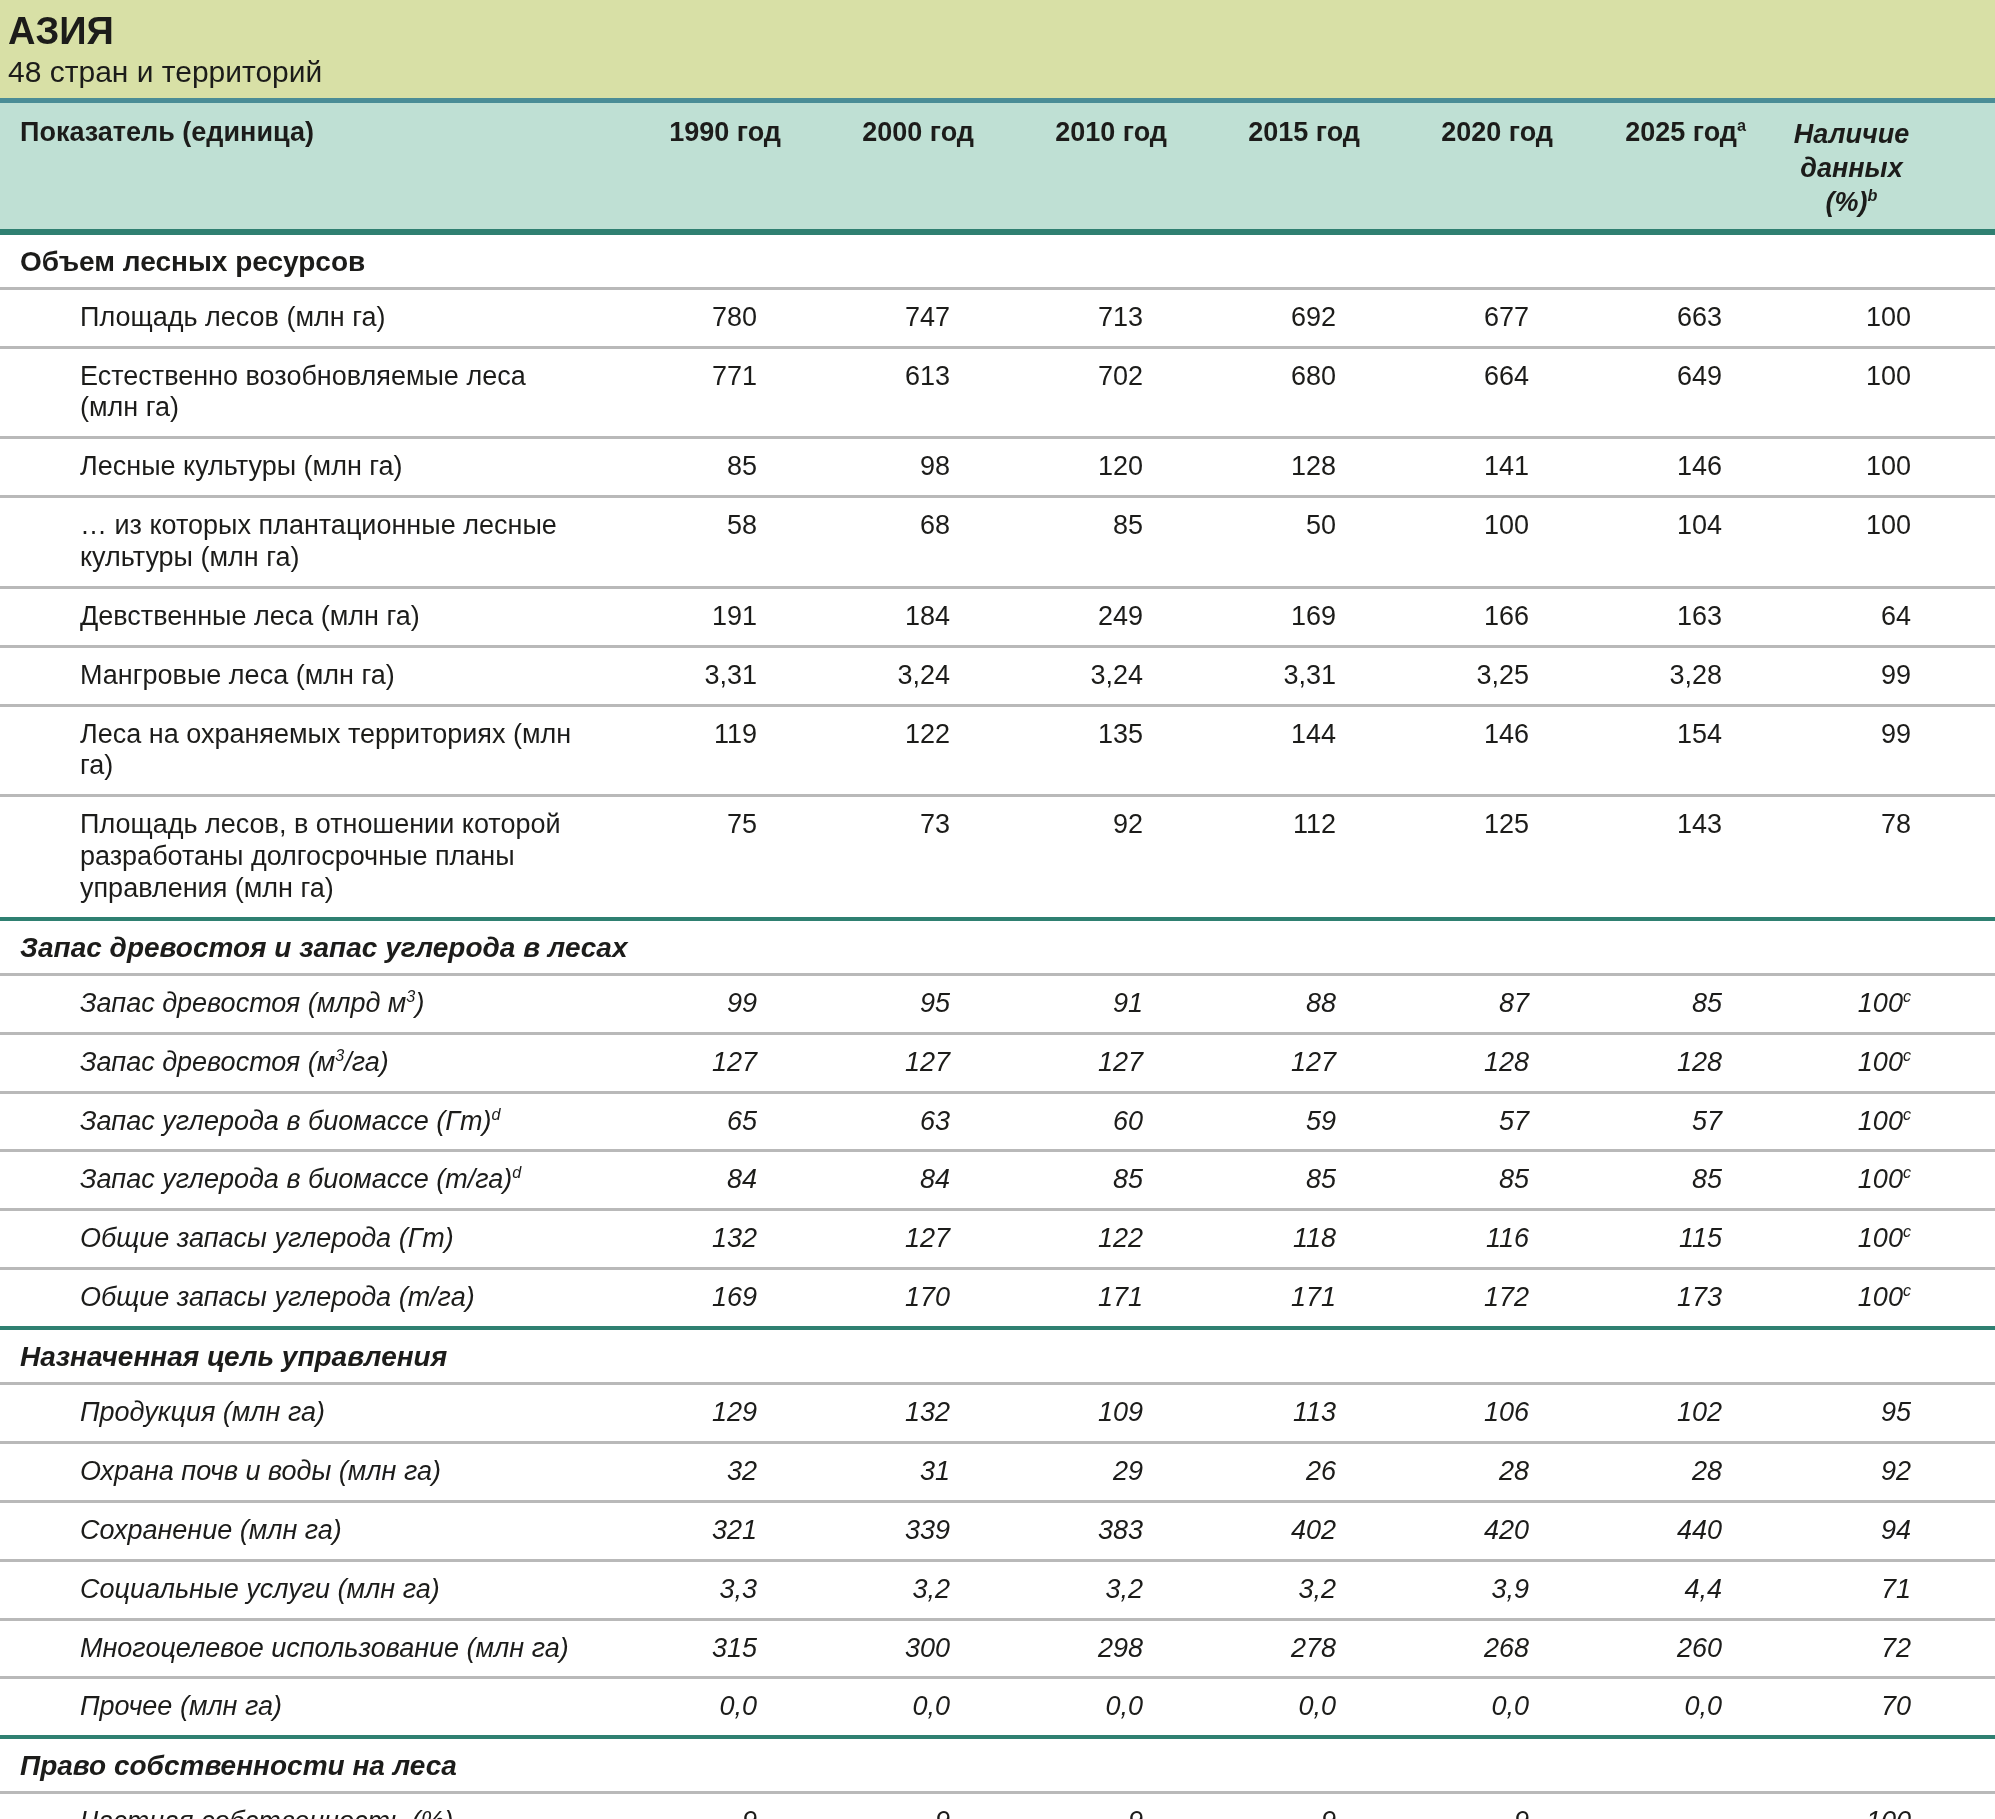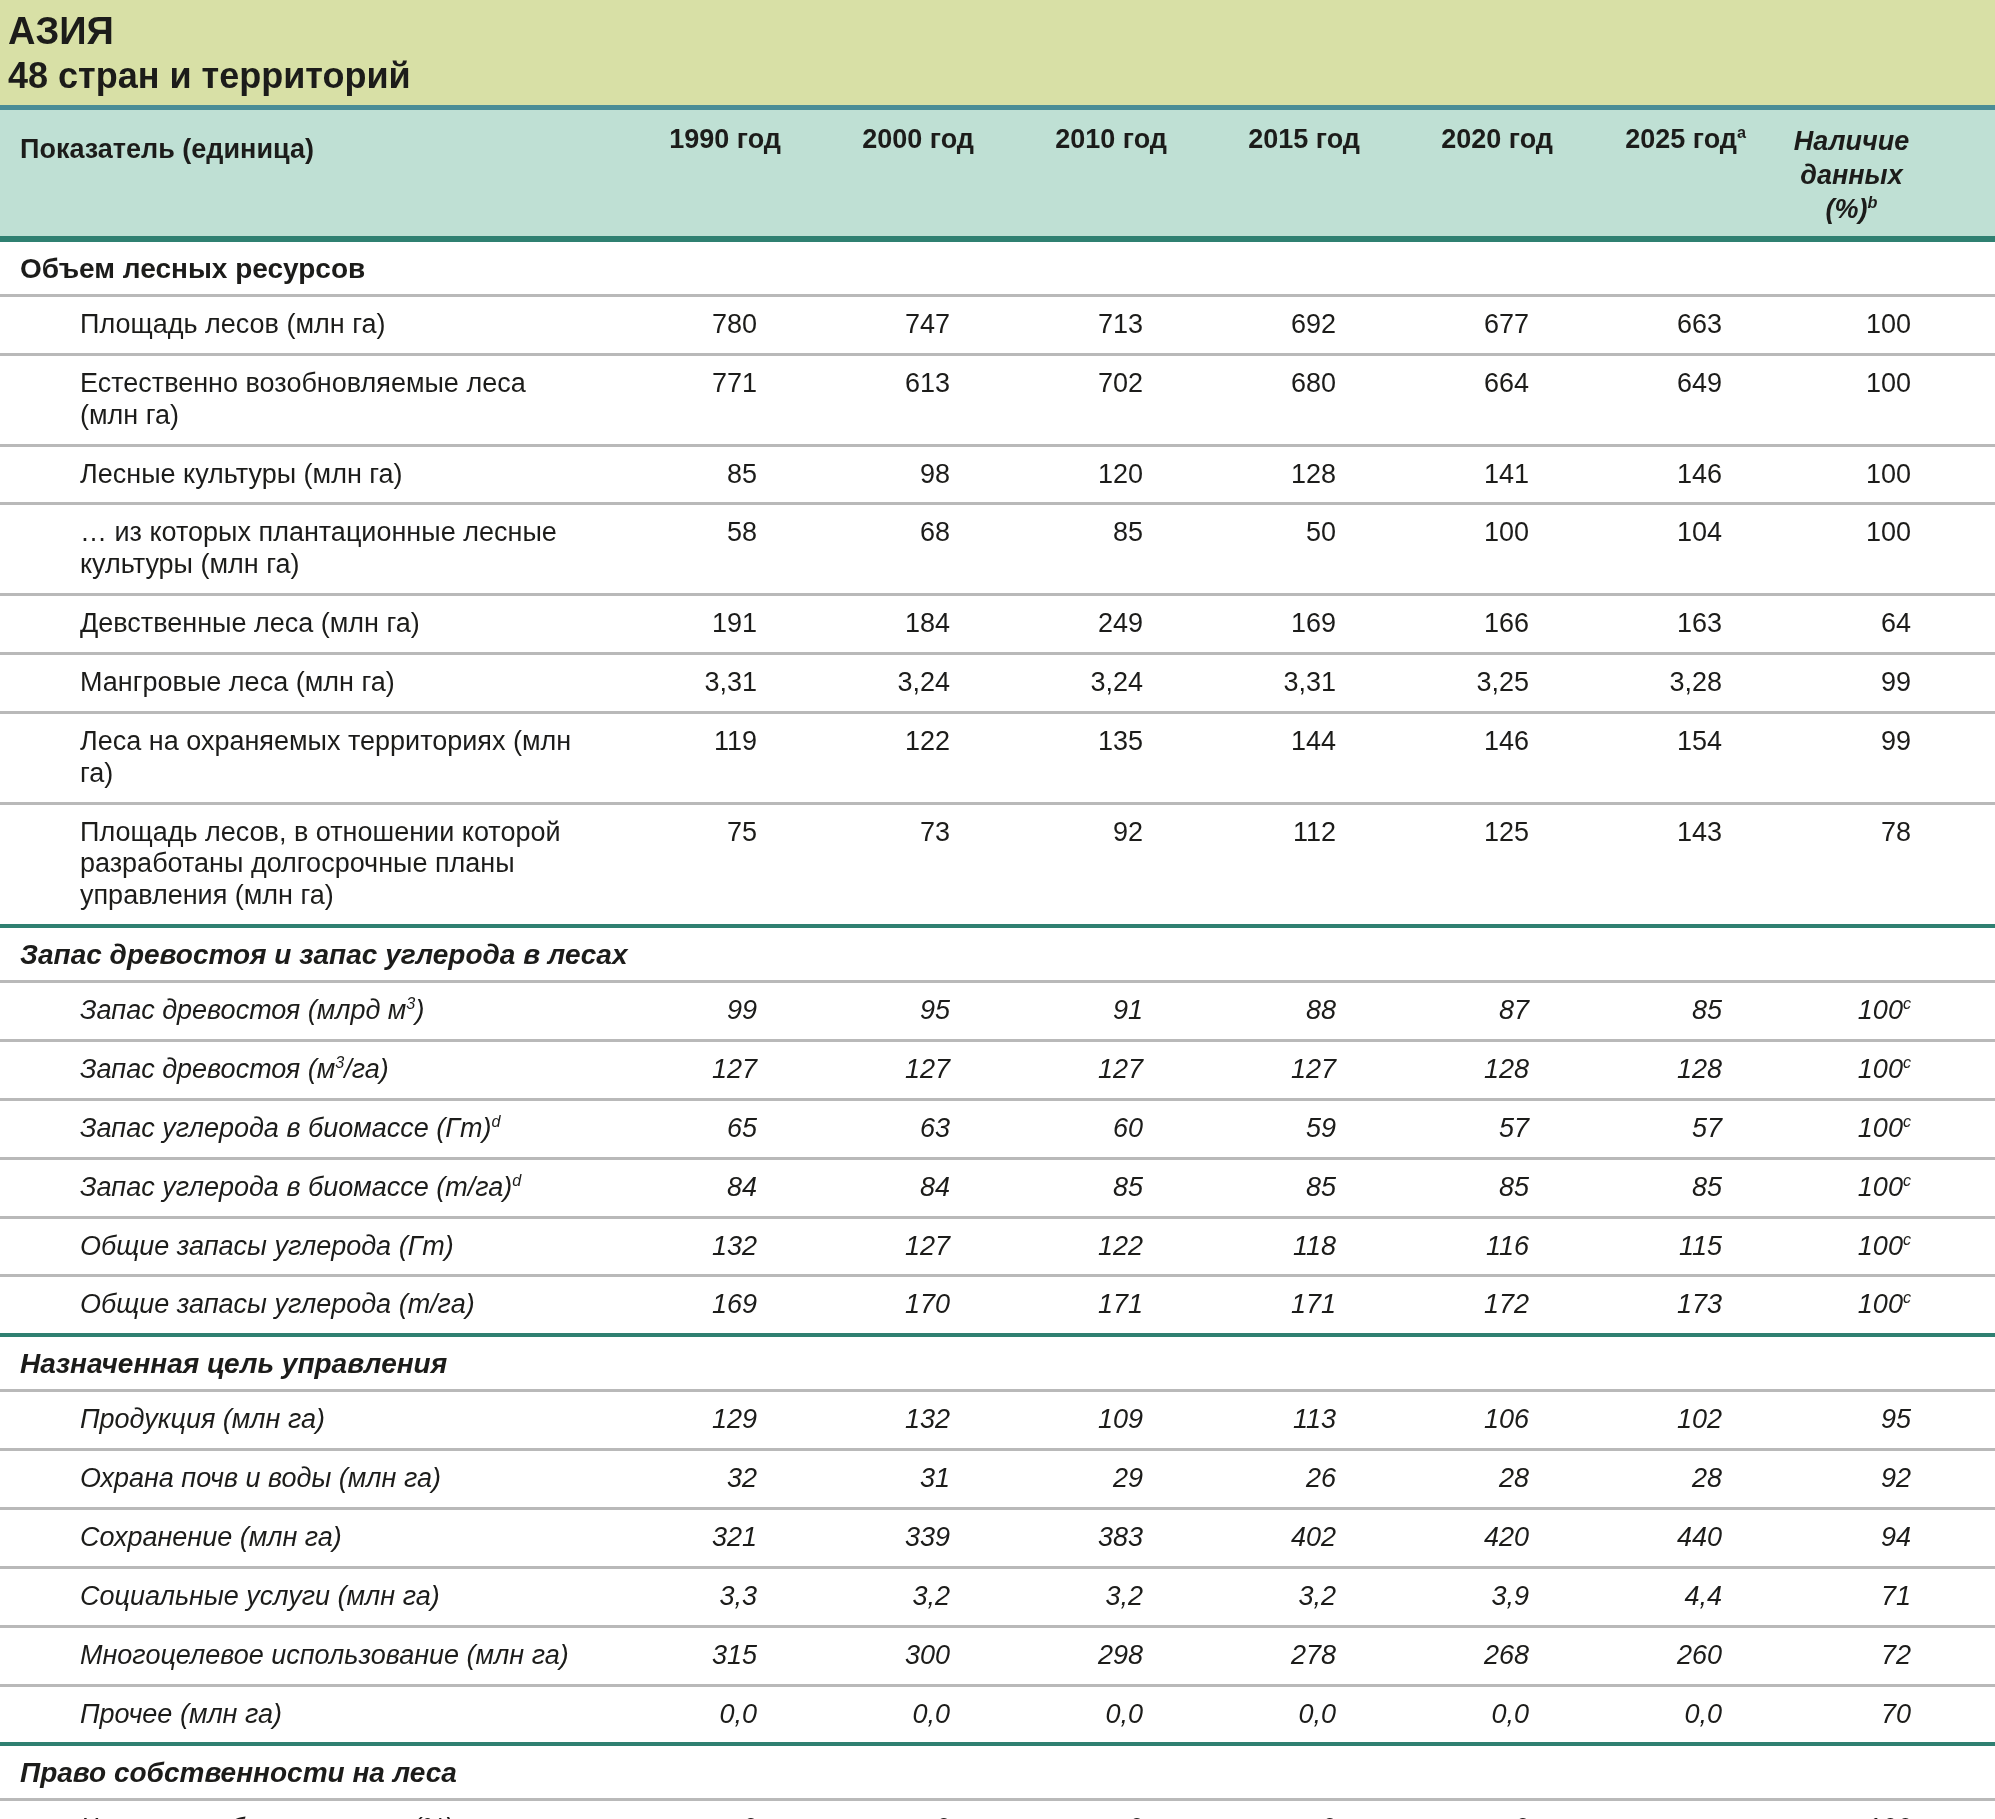--- a/index.html
+++ b/index.html
@@ -26,39 +26,38 @@
     background:var(--band-title);
     padding:10px 20px 8px 8px;
     border-bottom:5px solid var(--line-teal-blue);
   }
   .region-title{
     font-size:38px;
     font-weight:700;
     line-height:1.15;
   }
   .region-subtitle{
-    font-size:36px;
-    font-weight:700;
+    font-size:30px;
+    font-weight:400;
     line-height:1.2;
   }
   .grid-row{
     display:grid;
     grid-template-columns:590px repeat(6,193px) minmax(0,1fr);
     align-items:start;
   }
   .col-header{
     background:var(--band-header);
     border-bottom:6px solid var(--line-teal);
     padding:14px 0 10px 0;
     font-weight:700;
   }
   .col-header .hdr-indicator{
     padding-left:20px;
     text-align:left;
-    margin-top:10px;
   }
   .col-header .hdr-year{
     text-align:right;
     padding-right:2px;
     white-space:nowrap;
   }
   .col-header .hdr-avail{
     text-align:center;
     padding-right:40px;
     line-height:1.26;

